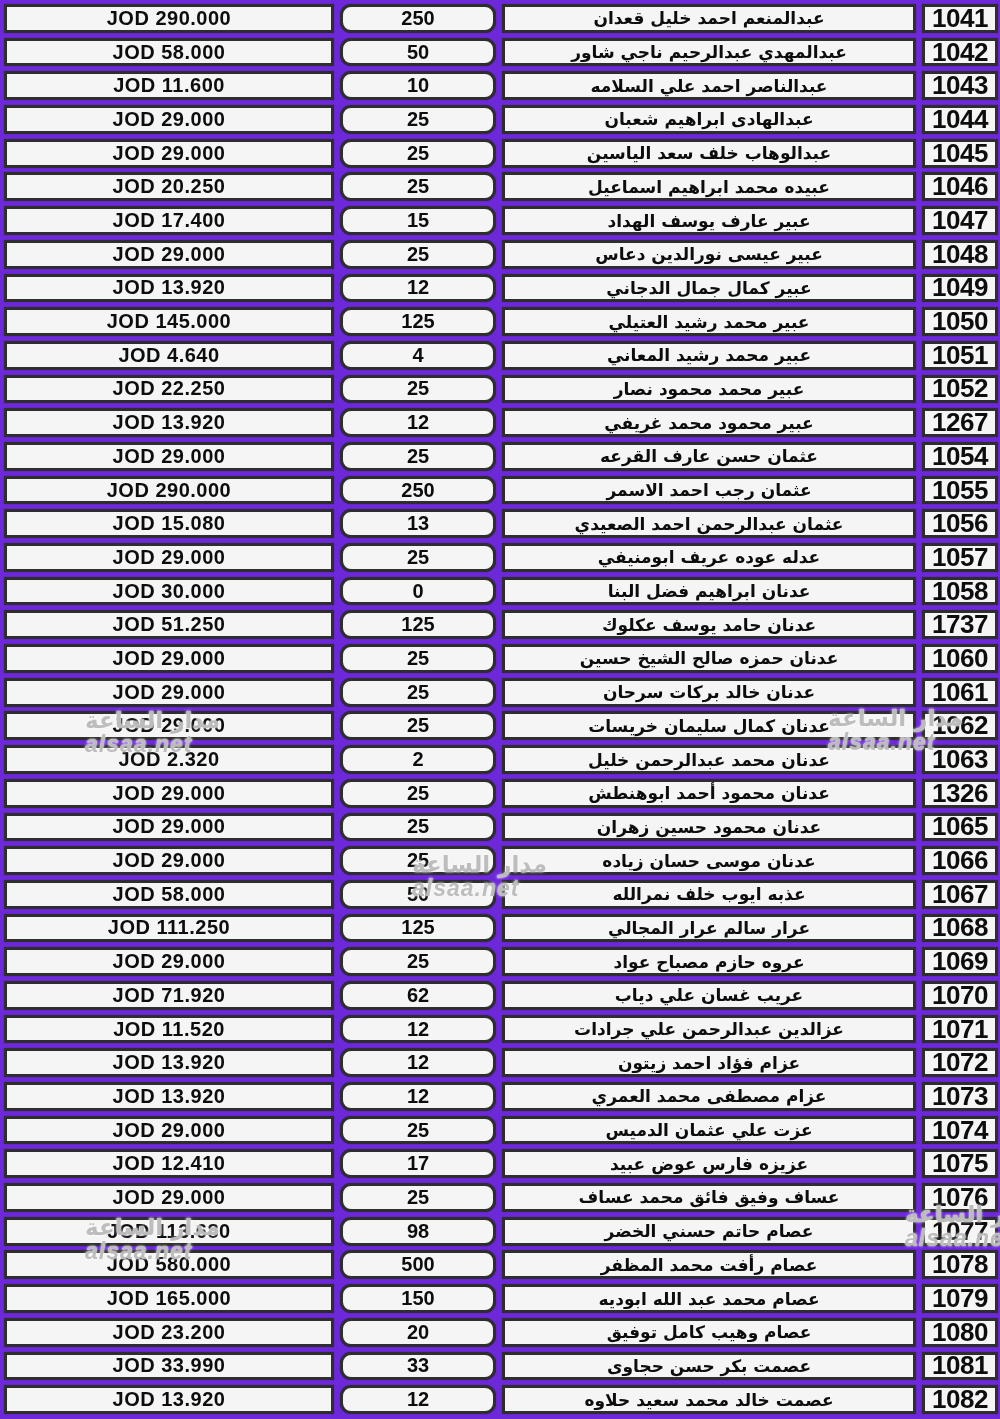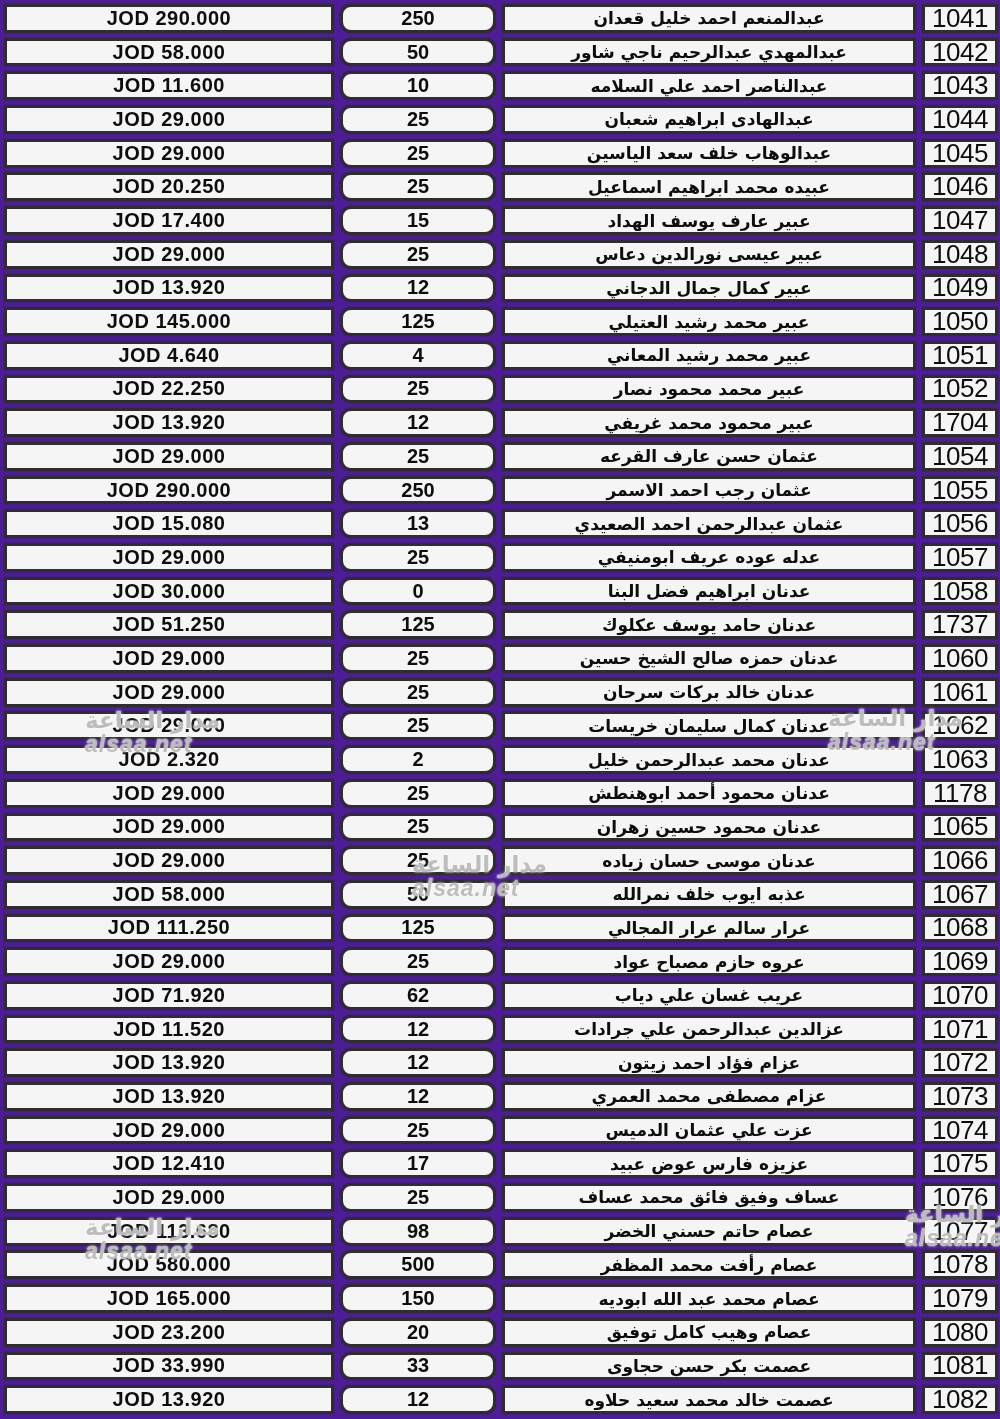--- a/index.html
+++ b/index.html
@@ -4,21 +4,21 @@
 <style>
   html,body{margin:0;padding:0;}
   body{
     font-family:"Liberation Sans", sans-serif;
     background:#c4c4c4;
   }
   .page{
     position:relative;
     width:1000px;
     height:1419px;
-    background:#4c1d95;
+    background:#6d28d9;
     overflow:hidden;
   }
   .table{
     position:absolute;
     top:4px;
     left:4px;
     width:996px;
     display:flex;
     flex-direction:column;
     gap:4.9px;
@@ -57,21 +57,21 @@
   .cell.name{
     width:414px;
     direction:rtl;
     font-family:"DejaVu Sans", sans-serif;
     font-size:17px;
     font-weight:bold;
   }
   .cell.id{
     width:76px;
     font-size:26px;
-    font-weight:normal;
+    font-weight:bold;
     letter-spacing:-0.5px;
   }
   .wm{
     position:absolute;
     z-index:5;
     text-align:left;
     color:rgba(175,175,175,0.82);
     text-shadow:0 0 3px rgba(255,255,255,0.9), 0 0 1px rgba(255,255,255,0.9);
     pointer-events:none;
     line-height:1.05;
@@ -178,21 +178,21 @@
       <div class="cell amount">JOD 22.250</div>
       <div class="cell count">25</div>
       <div class="cell name">عبير محمد محمود نصار</div>
       <div class="cell id">1052</div>
     </div>
 
     <div class="row">
       <div class="cell amount">JOD 13.920</div>
       <div class="cell count">12</div>
       <div class="cell name">عبير محمود محمد غريفي</div>
-      <div class="cell id">1704</div>
+      <div class="cell id">1267</div>
     </div>
 
     <div class="row">
       <div class="cell amount">JOD 29.000</div>
       <div class="cell count">25</div>
       <div class="cell name">عثمان حسن عارف القرعه</div>
       <div class="cell id">1054</div>
     </div>
 
     <div class="row">
@@ -255,21 +255,21 @@
       <div class="cell amount">JOD 2.320</div>
       <div class="cell count">2</div>
       <div class="cell name">عدنان محمد عبدالرحمن خليل</div>
       <div class="cell id">1063</div>
     </div>
 
     <div class="row">
       <div class="cell amount">JOD 29.000</div>
       <div class="cell count">25</div>
       <div class="cell name">عدنان محمود أحمد ابوهنطش</div>
-      <div class="cell id">1178</div>
+      <div class="cell id">1326</div>
     </div>
 
     <div class="row">
       <div class="cell amount">JOD 29.000</div>
       <div class="cell count">25</div>
       <div class="cell name">عدنان محمود حسين زهران</div>
       <div class="cell id">1065</div>
     </div>
 
     <div class="row">

